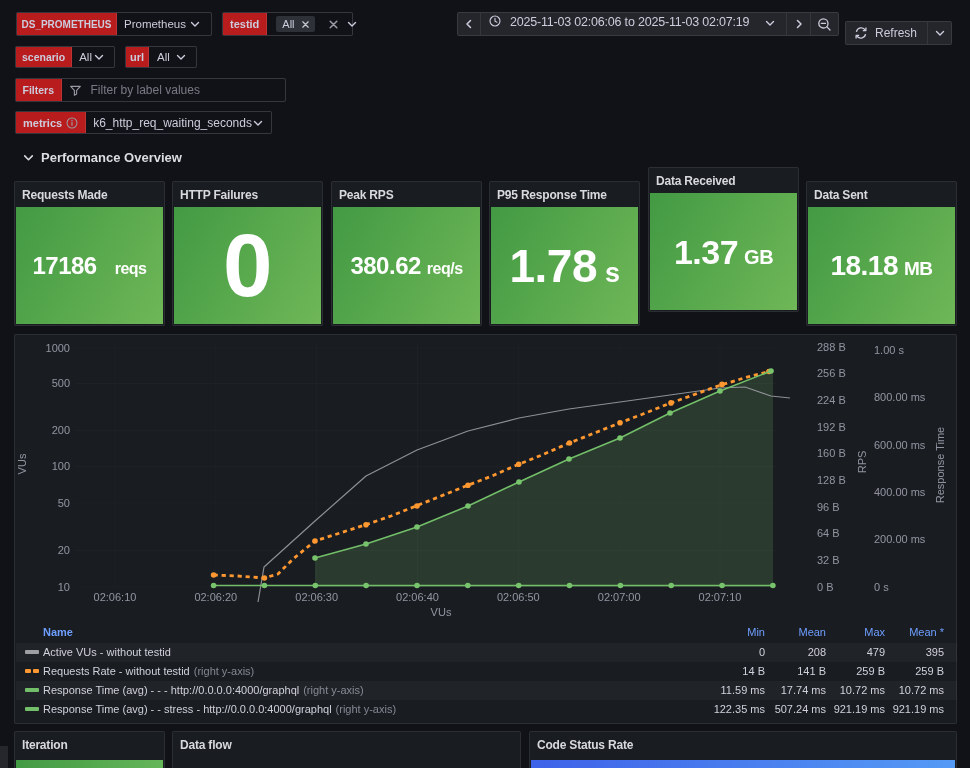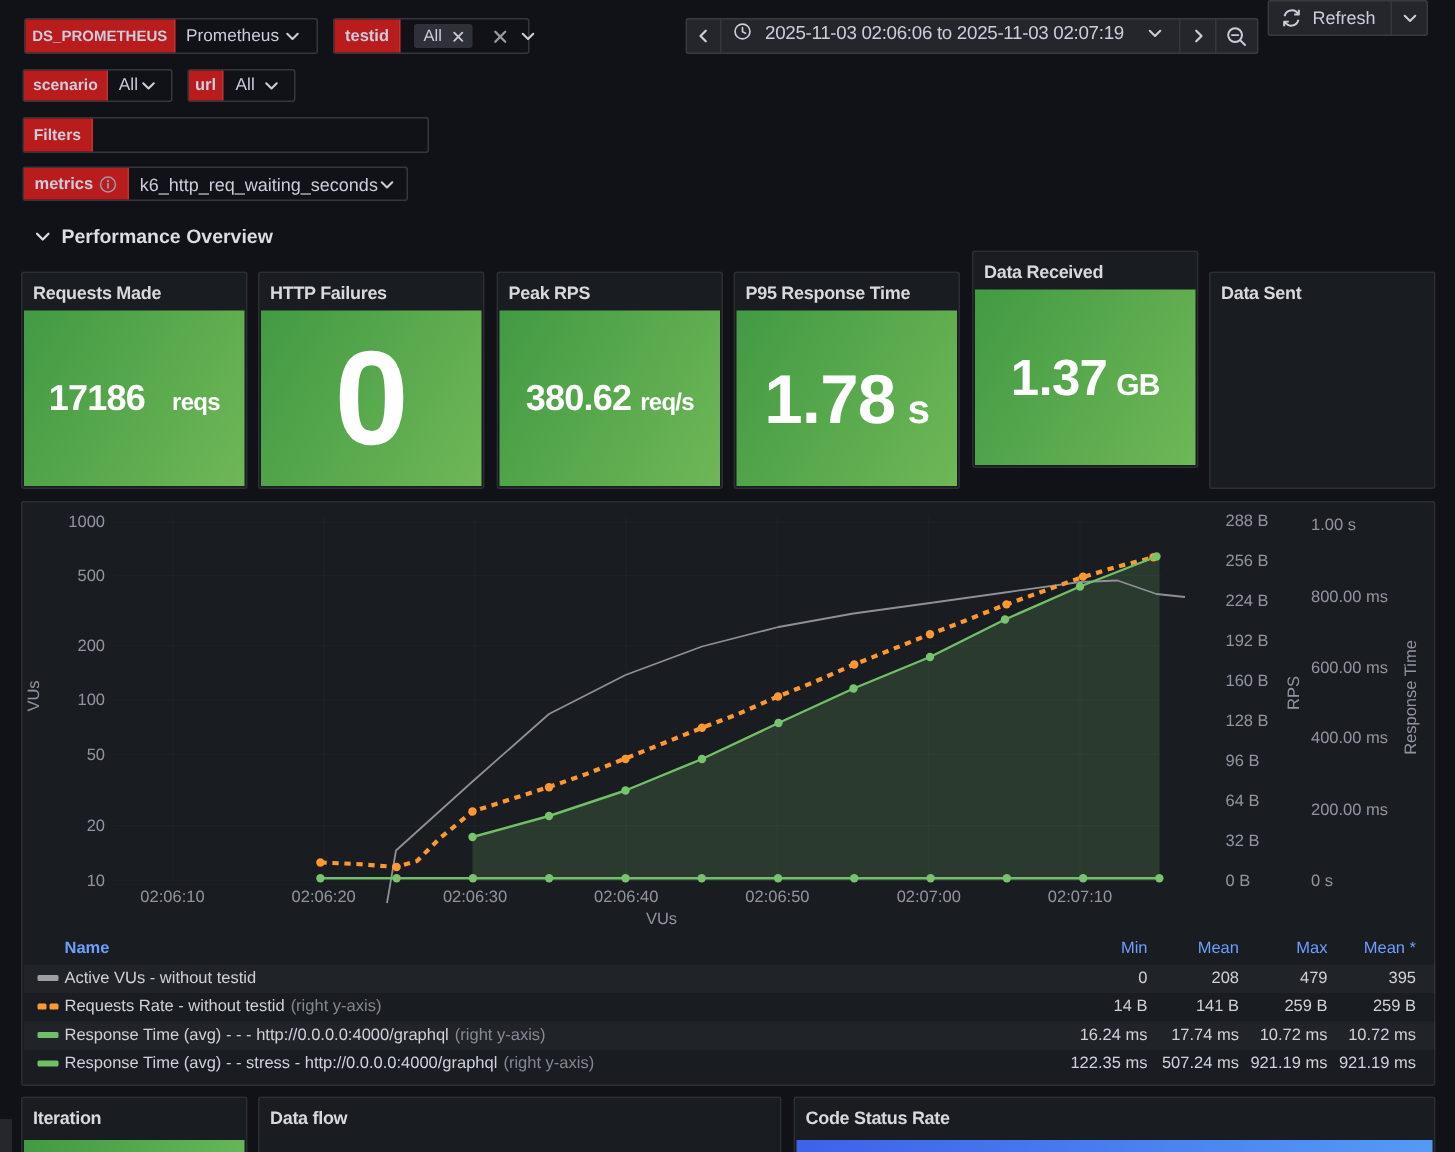--- a/index.html
+++ b/index.html
@@ -50,20 +50,23 @@
       </svg></div>
   </div>
 <div class="ctrl" style="left:125px;top:46px;height:22px;width:72px">
 <div class="lbl" style="padding:0 4px">url</div>
 <div class="val" style="flex:1;padding:0 9px 0 8px;justify-content:space-between">All <svg width="12" height="12" viewBox="0 0 12 12" xmlns="http://www.w3.org/2000/svg">
         <path d="M2.5 4.5 L6 8 L9.5 4.5" fill="none" stroke="#ccccdc" stroke-width="1.4" stroke-linecap="round" stroke-linejoin="round"></path>
       </svg></div>
   </div>
 <div class="ctrl" style="left:15px;top:78px;height:24px;width:271px">
 <div class="lbl" style="padding:0 6.5px;font-size:10.5px">Filters</div>
+<div class="val" style="gap:9px;padding-left:7px;color:rgba(204,204,220,0.55);font-size:12px"><svg width="13" height="13" viewBox="0 0 14 14" xmlns="http://www.w3.org/2000/svg">
+        <path d="M1.8 2.5 h10.4 l-4 4.4 v3.8 l-2.4 1.3 v-5.1 z" fill="none" stroke="#9a9aa5" stroke-width="1.2" stroke-linejoin="round"></path>
+      </svg> Filter by label values</div>
   </div>
 <div class="ctrl" style="left:15px;top:111px;height:23px;width:257px">
 <div class="lbl" style="padding:0 7px;gap:4px">metrics <svg width="12" height="12" viewBox="0 0 14 14" xmlns="http://www.w3.org/2000/svg">
         <circle cx="7" cy="7" r="5.8" fill="none" stroke="#9a9aa5" stroke-width="1.2"></circle>
         <path d="M7 6.4 v3.2" stroke="#9a9aa5" stroke-width="1.4" stroke-linecap="round"></path>
         <circle cx="7" cy="4.3" r="0.9" fill="#9a9aa5"></circle>
       </svg></div>
 <div class="val" style="flex:1;padding:0 10px 0 7px;font-size:12px;justify-content:space-between">k6_http_req_waiting_seconds <svg width="12" height="12" viewBox="0 0 12 12" xmlns="http://www.w3.org/2000/svg">
         <path d="M2.5 4.5 L6 8 L9.5 4.5" fill="none" stroke="#ccccdc" stroke-width="1.4" stroke-linecap="round" stroke-linejoin="round"></path>
       </svg></div>
@@ -89,21 +92,21 @@
         <path d="M4.5 2.5 L8 6 L4.5 9.5" fill="none" stroke="#ccccdc" stroke-width="1.5" stroke-linecap="round" stroke-linejoin="round"></path>
       </svg>
     </div>
 <div style="width:28px;display:flex;justify-content:center;border-left:1px solid rgba(204,204,220,0.10);align-self:stretch;align-items:center">
       <svg width="15" height="15" viewBox="0 0 15 15" xmlns="http://www.w3.org/2000/svg">
         <circle cx="6.4" cy="6.4" r="4.6" fill="none" stroke="#ccccdc" stroke-width="1.3"></circle>
         <path d="M4.3 6.4 h4.2 M9.9 9.9 L13 13" stroke="#ccccdc" stroke-width="1.3" stroke-linecap="round"></path>
       </svg>
     </div>
 </div>
-<div class="btn" style="left:845px;top:0;width:107px;height:24px">
+<div class="btn" style="left:845px;top:21px;width:107px;height:24px">
 <div style="flex:1;display:flex;align-items:center;padding:0 8px;gap:7px">
       <svg width="14" height="14" viewBox="0 0 14 14" xmlns="http://www.w3.org/2000/svg">
         <path d="M2.4 5.8 A4.9 4.9 0 0 1 11.4 4.3" fill="none" stroke="#ccccdc" stroke-width="1.3"></path>
         <path d="M11.9 1.5 v3.1 h-3.1" fill="none" stroke="#ccccdc" stroke-width="1.3" stroke-linejoin="round"></path>
         <path d="M11.6 8.2 A4.9 4.9 0 0 1 2.6 9.7" fill="none" stroke="#ccccdc" stroke-width="1.3"></path>
         <path d="M2.1 12.5 v-3.1 h3.1" fill="none" stroke="#ccccdc" stroke-width="1.3" stroke-linejoin="round"></path>
       </svg>
       <span style="font-size:12px;font-weight:500">Refresh</span>
     </div>
 <div style="width:24px;display:flex;justify-content:center;border-left:1px solid rgba(204,204,220,0.10);align-self:stretch;align-items:center">
@@ -143,20 +146,23 @@
     </div>
   </div>
 <div class="panel" style="left:648px;top:167px;width:151px;height:145px">
 <div class="ptitle">Data Received</div>
 <div class="green">
       <div class="sv" style="font-size:34px">1.37<span style="font-size:20px;margin-left:6px">GB</span></div>
     </div>
   </div>
 <div class="panel" style="left:806px;top:181px;width:151px;height:145px">
 <div class="ptitle">Data Sent</div>
+<div class="green">
+      <div class="sv" style="font-size:28px">18.18<span style="font-size:19px;margin-left:6px">MB</span></div>
+    </div>
   </div>
 <div class="panel" style="left:14px;top:334px;width:943px;height:390px">
 <div class="abs" style="left:-1px;top:-1px;width:941px;height:300px">
       <svg width="941" height="300" style="position:absolute;left:0;top:0;overflow:hidden" xmlns="http://www.w3.org/2000/svg">
 <line x1="61" x2="761" y1="14" y2="14" stroke="rgba(240,250,255,0.02)" stroke-width="1"></line>
 <line x1="61" x2="761" y1="49.5" y2="49.5" stroke="rgba(240,250,255,0.02)" stroke-width="1"></line>
 <line x1="61" x2="761" y1="96.5" y2="96.5" stroke="rgba(240,250,255,0.02)" stroke-width="1"></line>
 <line x1="61" x2="761" y1="132.5" y2="132.5" stroke="rgba(240,250,255,0.02)" stroke-width="1"></line>
 <line x1="61" x2="761" y1="169" y2="169" stroke="rgba(240,250,255,0.02)" stroke-width="1"></line>
 <line x1="61" x2="761" y1="216.5" y2="216.5" stroke="rgba(240,250,255,0.02)" stroke-width="1"></line>
@@ -255,21 +261,21 @@
     <div class="num" style="left:849px;top:310.5px">395</div>
 <div class="lgrow" style="top:326.5px;"><span style="display:inline-flex;gap:2px;margin:0 4px 0 9px">
         <span style="width:6px;height:4px;border-radius:1px;background:#FF9830"></span>
         <span style="width:6px;height:4px;border-radius:1px;background:#FF9830"></span>
       </span>Requests Rate - without testid<span class="dim">(right y-axis)</span></div>
     <div class="num" style="left:670px;top:329.5px">14 B</div>
     <div class="num" style="left:731px;top:329.5px">141 B</div>
     <div class="num" style="left:790px;top:329.5px">259 B</div>
     <div class="num" style="left:849px;top:329.5px">259 B</div>
 <div class="lgrow" style="top:345.5px;background:rgba(255,255,255,0.03);"><span class="lg-ic" style="background:#73BF69"></span>Response Time (avg) - - - http://0.0.0.0:4000/graphql<span class="dim">(right y-axis)</span></div>
-    <div class="num" style="left:670px;top:348.5px">16.24 ms</div>
+    <div class="num" style="left:670px;top:348.5px">11.59 ms</div>
     <div class="num" style="left:731px;top:348.5px">17.74 ms</div>
     <div class="num" style="left:790px;top:348.5px">10.72 ms</div>
     <div class="num" style="left:849px;top:348.5px">10.72 ms</div>
 <div class="lgrow" style="top:364.5px;"><span class="lg-ic" style="background:#73BF69"></span>Response Time (avg) - - stress - http://0.0.0.0:4000/graphql<span class="dim">(right y-axis)</span></div>
     <div class="num" style="left:670px;top:367.5px">122.35 ms</div>
     <div class="num" style="left:731px;top:367.5px">507.24 ms</div>
     <div class="num" style="left:790px;top:367.5px">921.19 ms</div>
     <div class="num" style="left:849px;top:367.5px">921.19 ms</div>
 </div>
 <div class="panel" style="left:14px;top:731px;width:151px;height:60px">

